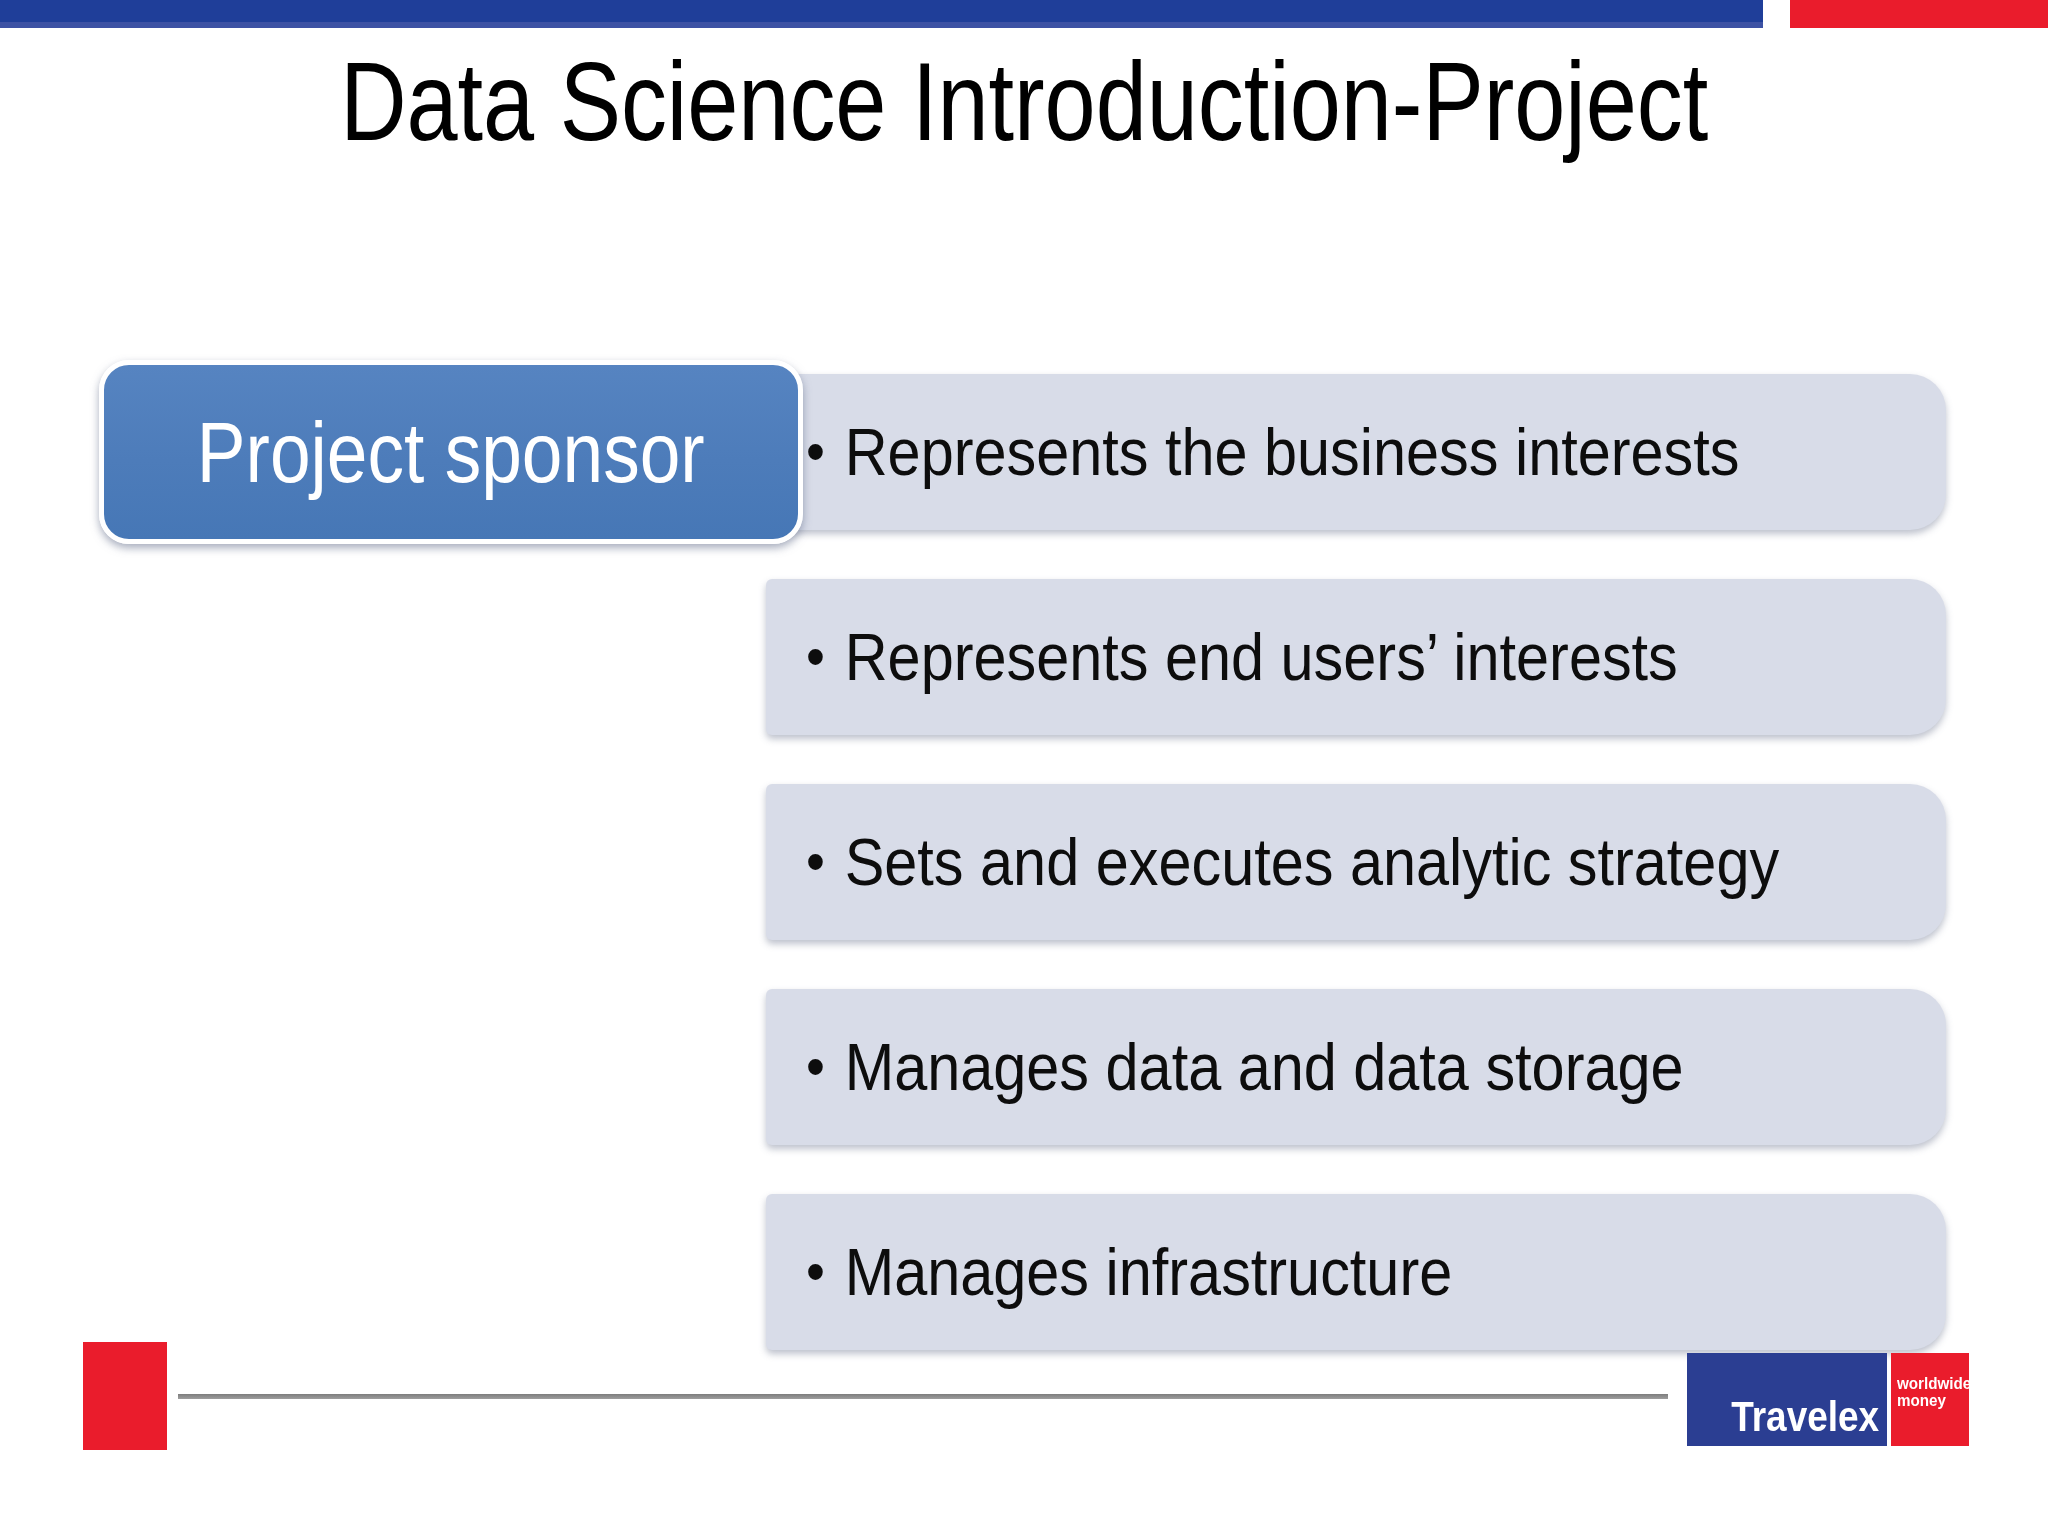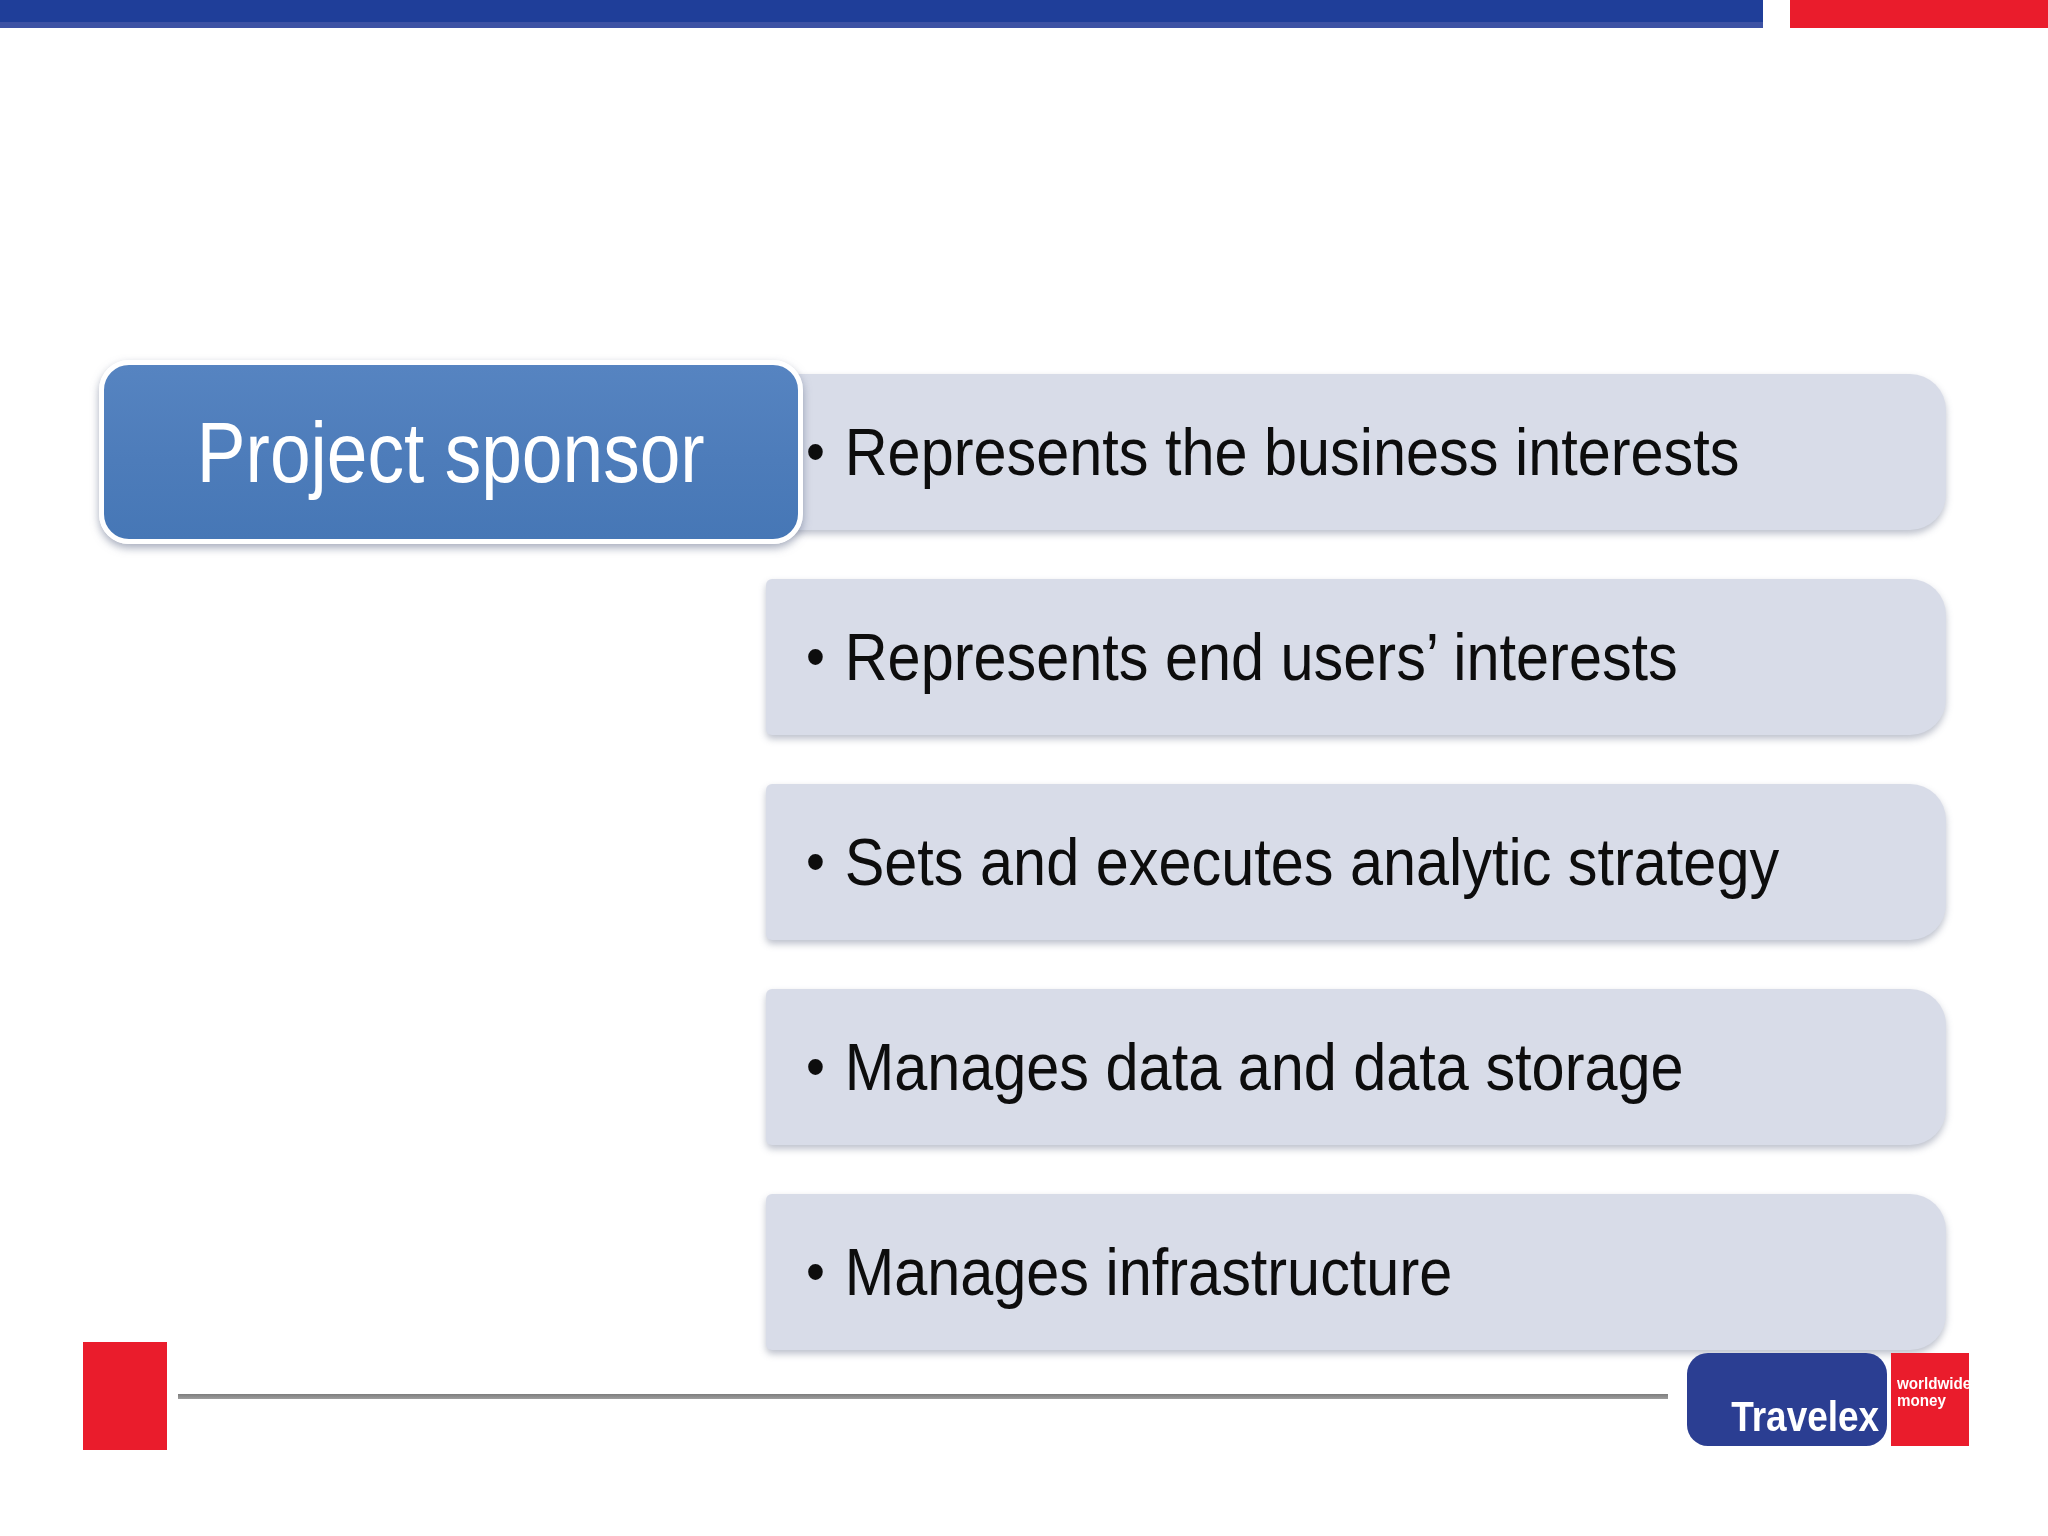--- a/index.html
+++ b/index.html
@@ -54,21 +54,21 @@
   .red-accent{
     position:absolute;left:83px;top:1342px;width:84px;height:108px;background:#ea1c2c;z-index:1;
   }
   .footer-line{
     position:absolute;left:178px;top:1394px;width:1490px;height:5px;
     background:linear-gradient(180deg,#7d7d7d 0%,#9e9e9e 100%);z-index:1;
   }
   .logo-blue{
     position:absolute;left:1687px;top:1353px;width:200px;height:93px;background:#2b3e92;
     display:flex;align-items:flex-end;justify-content:flex-end;
-    padding:0 8px 8px 0;box-sizing:border-box;z-index:3;border-radius:21px;
+    padding:0 8px 8px 0;box-sizing:border-box;z-index:3;
   }
   .logo-word{
     color:#fff;font-size:42px;font-weight:700;line-height:1;
     display:inline-block;transform:scaleX(0.88);transform-origin:right bottom;white-space:nowrap;
   }
   .logo-red{
     position:absolute;left:1891px;top:1353px;width:78px;height:93px;background:#ea1c2c;
     display:flex;align-items:center;padding:0 0 14px 6px;box-sizing:border-box;z-index:3;
   }
   .logo-tagline{
@@ -78,20 +78,21 @@
 </style>
 </head>
 <body>
 
 <div class="slide">
 
   <div class="topbar-blue"></div>
   <div class="topbar-red"></div>
 
   <div class="title">
+    <span class="title-line"><span class="condense">Data Science Introduction-Project</span></span>
   </div>
 
   <div class="rows">
 
     <div class="role-row">
       <div class="desc-box">
         <span class="desc-text">
             <span class="bullet-dot">•</span>
             <span>Represents the business interests</span>
           </span>

